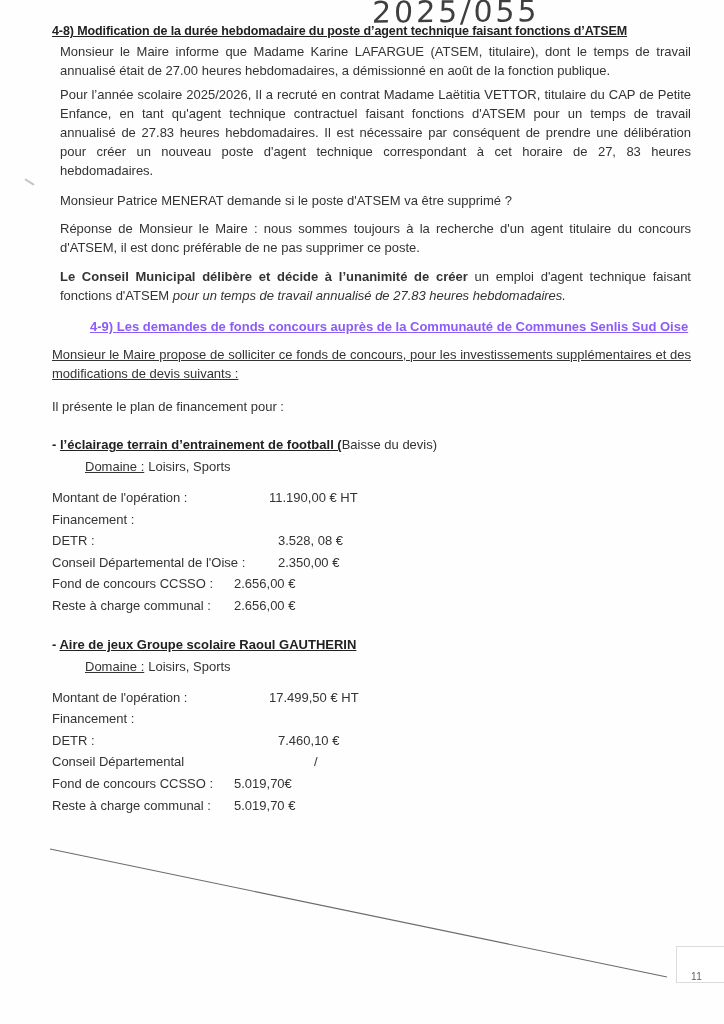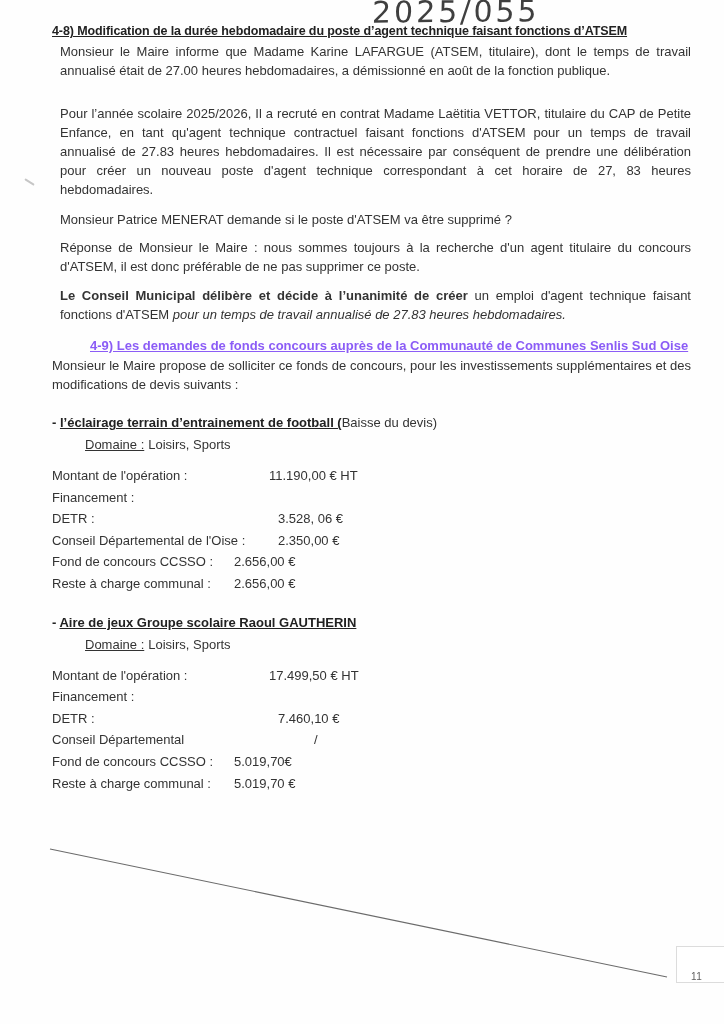--- a/index.html
+++ b/index.html
@@ -24,22 +24,22 @@
     font-size:12.5px; font-weight:bold; line-height:18px;
     text-decoration:underline; white-space:nowrap;
     letter-spacing:-0.1px; color:#222;
   }
   .h49 {
     margin-top:12px; margin-left:5px;
     font-size:13px; font-weight:bold; line-height:19px;
     text-decoration:underline; text-align:justify;
     text-indent:33px; color:#8b5cf6;
   }
-  .mt2{margin-top:2px;} .mt12{margin-top:24px;} .mt11{margin-top:11px;}
-  .mt9{margin-top:9px;} .mt10{margin-top:10px;} .mt1{margin-top:1px;}
+  .mt2{margin-top:2px;} .mt12{margin-top:5px;} .mt11{margin-top:11px;}
+  .mt9{margin-top:9px;} .mt10{margin-top:10px;} .mt1{margin-top:9px;text-decoration:underline;}
   .mt14{margin-top:14px;} .mt19{margin-top:19px;} .mt3{margin-top:3px;margin-left:33px;}
   .mt15{margin-top:15px;} .mt13{margin-top:13px;}
 
   .bold { font-weight:bold; }
   .italic { font-style:italic; }
   .u { text-decoration:underline; }
 
   .ptitle { font-size:13px; line-height:19px; color:#222; }
   .ptitle .dash, .ptitle .tmain { font-weight:bold; }
   .ptitle .tmain { text-decoration:underline; }
@@ -105,39 +105,40 @@
     <p class="para indent mt9">Réponse de Monsieur le Maire : nous sommes toujours à la recherche d'un agent titulaire du concours d'ATSEM, il est donc préférable de ne pas supprimer ce poste.</p>
 
     <p class="para indent mt10">
       <span class="bold">Le Conseil Municipal délibère et décide à l’unanimité de créer</span><span> un emploi d'agent technique faisant fonctions d'ATSEM </span><span class="italic">pour un temps de travail annualisé de 27.83 heures hebdomadaires.</span>
     </p>
 
     <div class="h49">4-9) Les demandes de fonds concours auprès de la Communauté de Communes Senlis Sud Oise</div>
 
     <p class="para mt1">Monsieur le Maire propose de solliciter ce fonds de concours, pour les investissements supplémentaires et des modifications de devis suivants :</p>
 
+    <p class="para mt14">Il présente le plan de financement pour :</p>
 
     <div class="ptitle mt19">
       <span class="dash">- </span><span class="tmain">l’éclairage terrain d’entrainement de football (</span><span class="tsuffix">Baisse du devis)</span>
     </div>
     <div class="domaine mt3">
       <span class="u">Domaine :</span><span class="dval">Loisirs, Sports</span>
     </div>
 
     <div class="finblock">
       <div class="frow">
         <span class="flabel">Montant de l'opération :</span>
         <span class="fvalue t1">11.190,00 € HT</span>
       </div>
       <div class="frow">
         <span class="flabel">Financement :</span>
       </div>
       <div class="frow">
         <span class="flabel">DETR :</span>
-        <span class="fvalue t2">3.528, 06 €</span>
+        <span class="fvalue t2">3.528, 08 €</span>
       </div>
       <div class="frow">
         <span class="flabel">Conseil Départemental de l'Oise :</span>
         <span class="fvalue t2">2.350,00 €</span>
       </div>
       <div class="frow">
         <span class="flabel">Fond de concours CCSSO :</span>
         <span class="fvalue t3">2.656,00 €</span>
       </div>
       <div class="frow">

